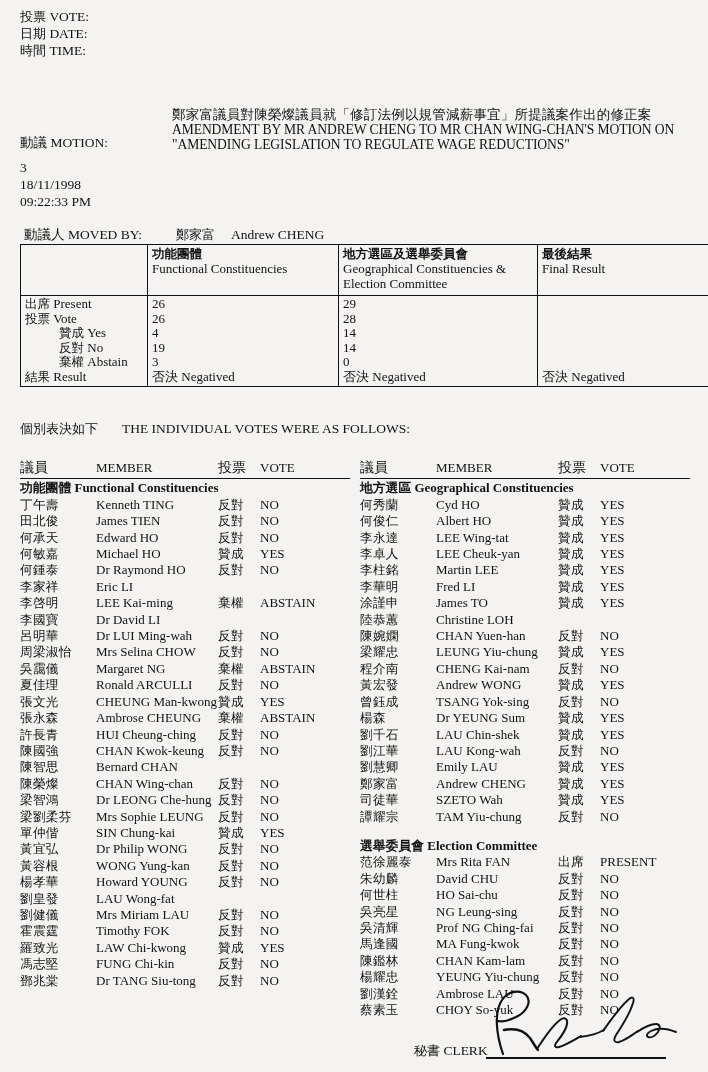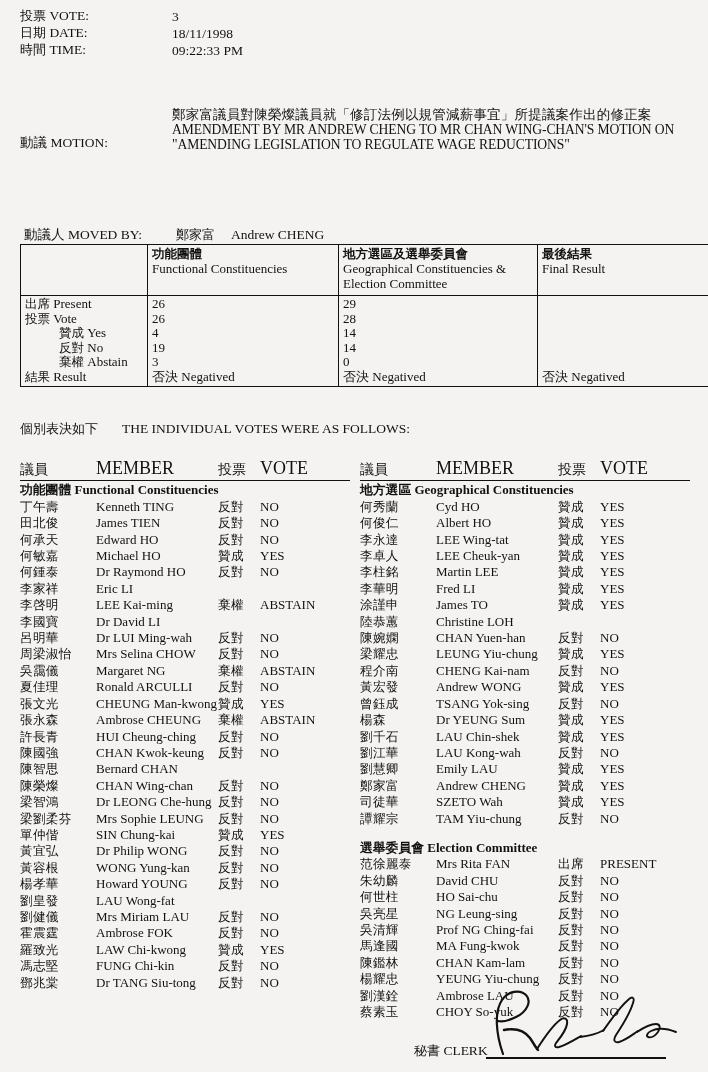--- a/index.html
+++ b/index.html
@@ -22,23 +22,24 @@
 
   
   .hdr {
     position: absolute;
     left: 20px;
     top: 8px;
     width: 670px;
   }
   .hdr-row {
     display: flex;
-    align-items: flex-end;
+    align-items: flex-start;
     height: 17px;
     font-size: 13.5px;
+    flex-direction: column;
   }
   .hdr-label { width: 152px; flex: 0 0 152px; }
   .hdr-label .cjk { font-size: 13px; }
   .hdr-value { flex: 1; }
 
   .motion {
     position: absolute;
     left: 20px;
     top: 63px;
     width: 678px;
@@ -143,21 +144,21 @@
   .col-name { width: 76px; }
   .col-member { width: 122px; }
   .col-cvote { width: 42px; }
   .col-evote { width: 90px; }
 
   .vhead td {
     padding-bottom: 2px;
     border-bottom: 1.6px solid #111;
   }
   .vhead .cjk { font-size: 14px; font-family: Liberation Serif, serif; }
-  .vhead .en { font-size: 18px; }
+  .vhead .en { font-size: 13px; }
 
   .sec-row td {
     padding-top: 1px;
     padding-bottom: 0px;
   }
   .sec-cjk {
     font-family: "DejaVu Sans", "Liberation Sans", sans-serif;
     font-weight: bold;
     font-size: 12.8px;
   }
@@ -467,21 +468,21 @@
             <td><span class="v-en"></span></td>
           </tr>
           <tr>
             <td><span class="mem-cjk">劉健儀</span></td>
             <td><span class="mem-en">Mrs Miriam LAU</span></td>
             <td><span class="v-cjk">反對</span></td>
             <td><span class="v-en">NO</span></td>
           </tr>
           <tr>
             <td><span class="mem-cjk">霍震霆</span></td>
-            <td><span class="mem-en">Ambrose FOK</span></td>
+            <td><span class="mem-en">Timothy FOK</span></td>
             <td><span class="v-cjk">反對</span></td>
             <td><span class="v-en">NO</span></td>
           </tr>
           <tr>
             <td><span class="mem-cjk">羅致光</span></td>
             <td><span class="mem-en">LAW Chi-kwong</span></td>
             <td><span class="v-cjk">贊成</span></td>
             <td><span class="v-en">YES</span></td>
           </tr>
           <tr>

